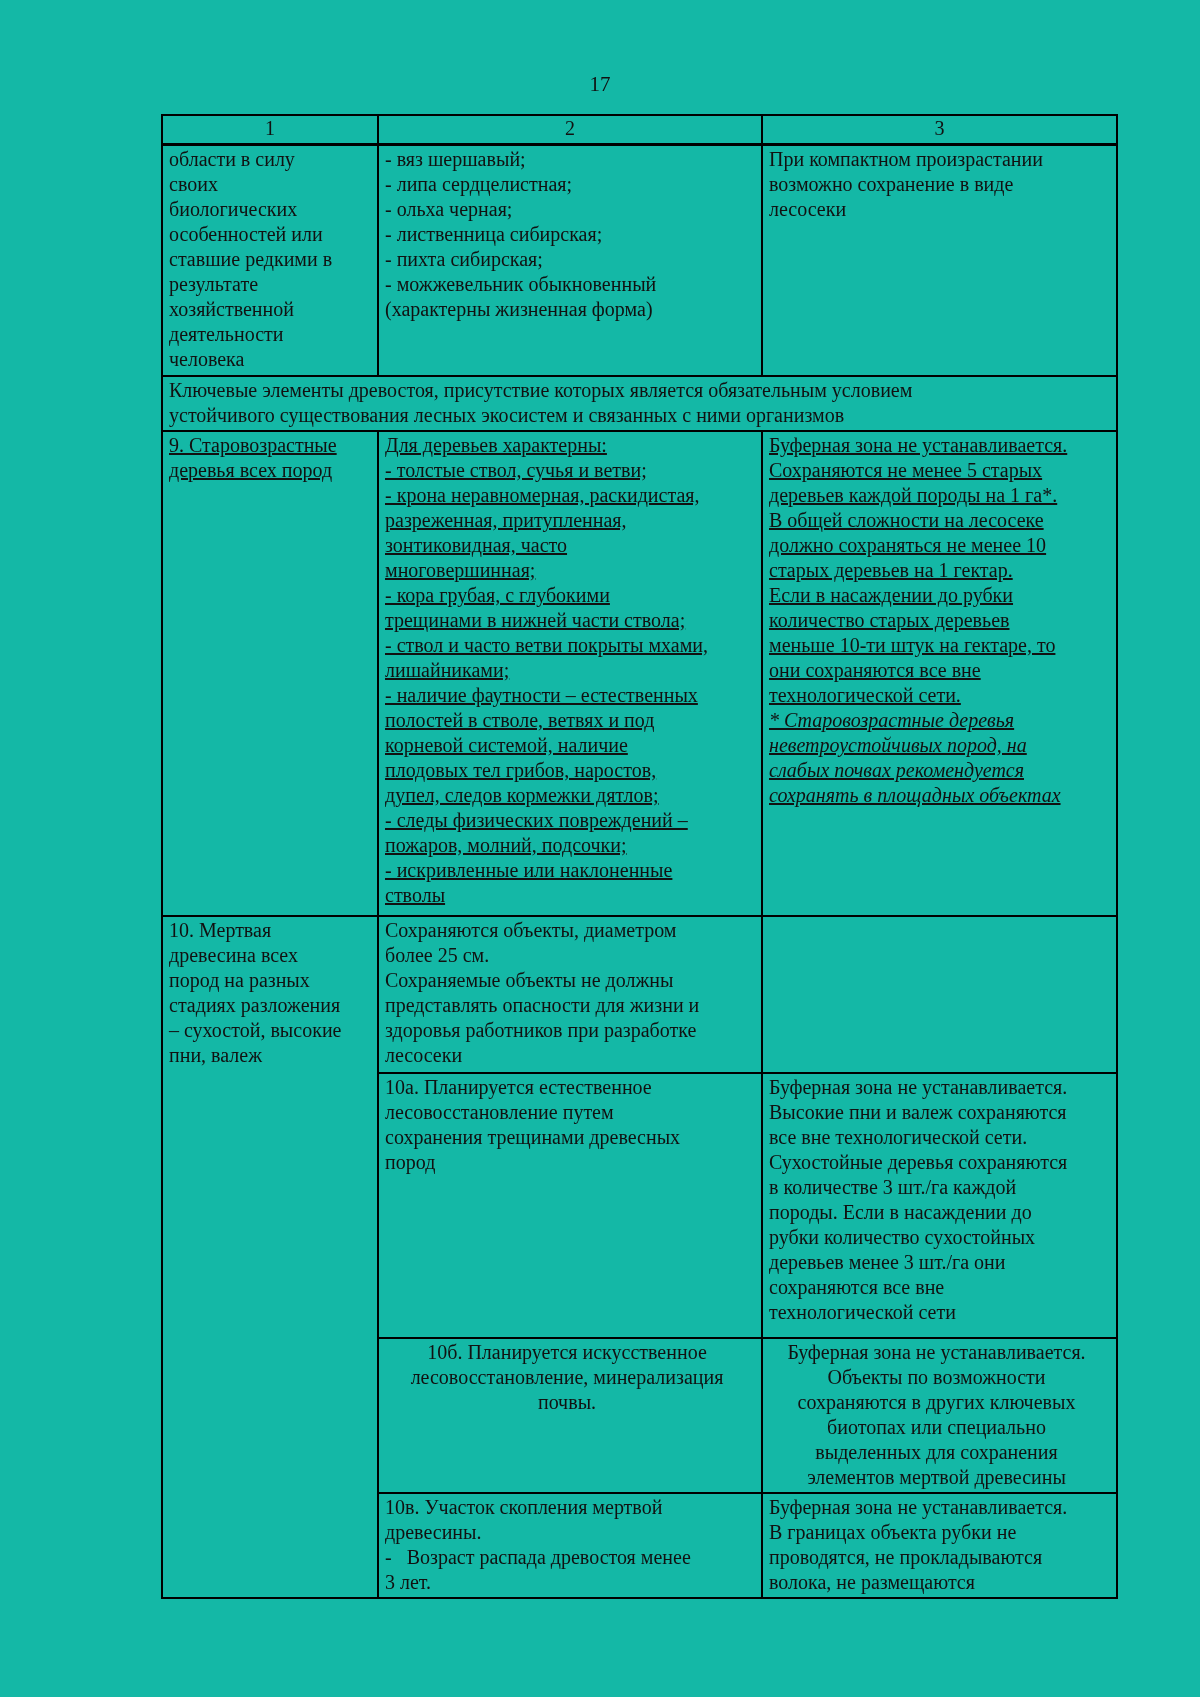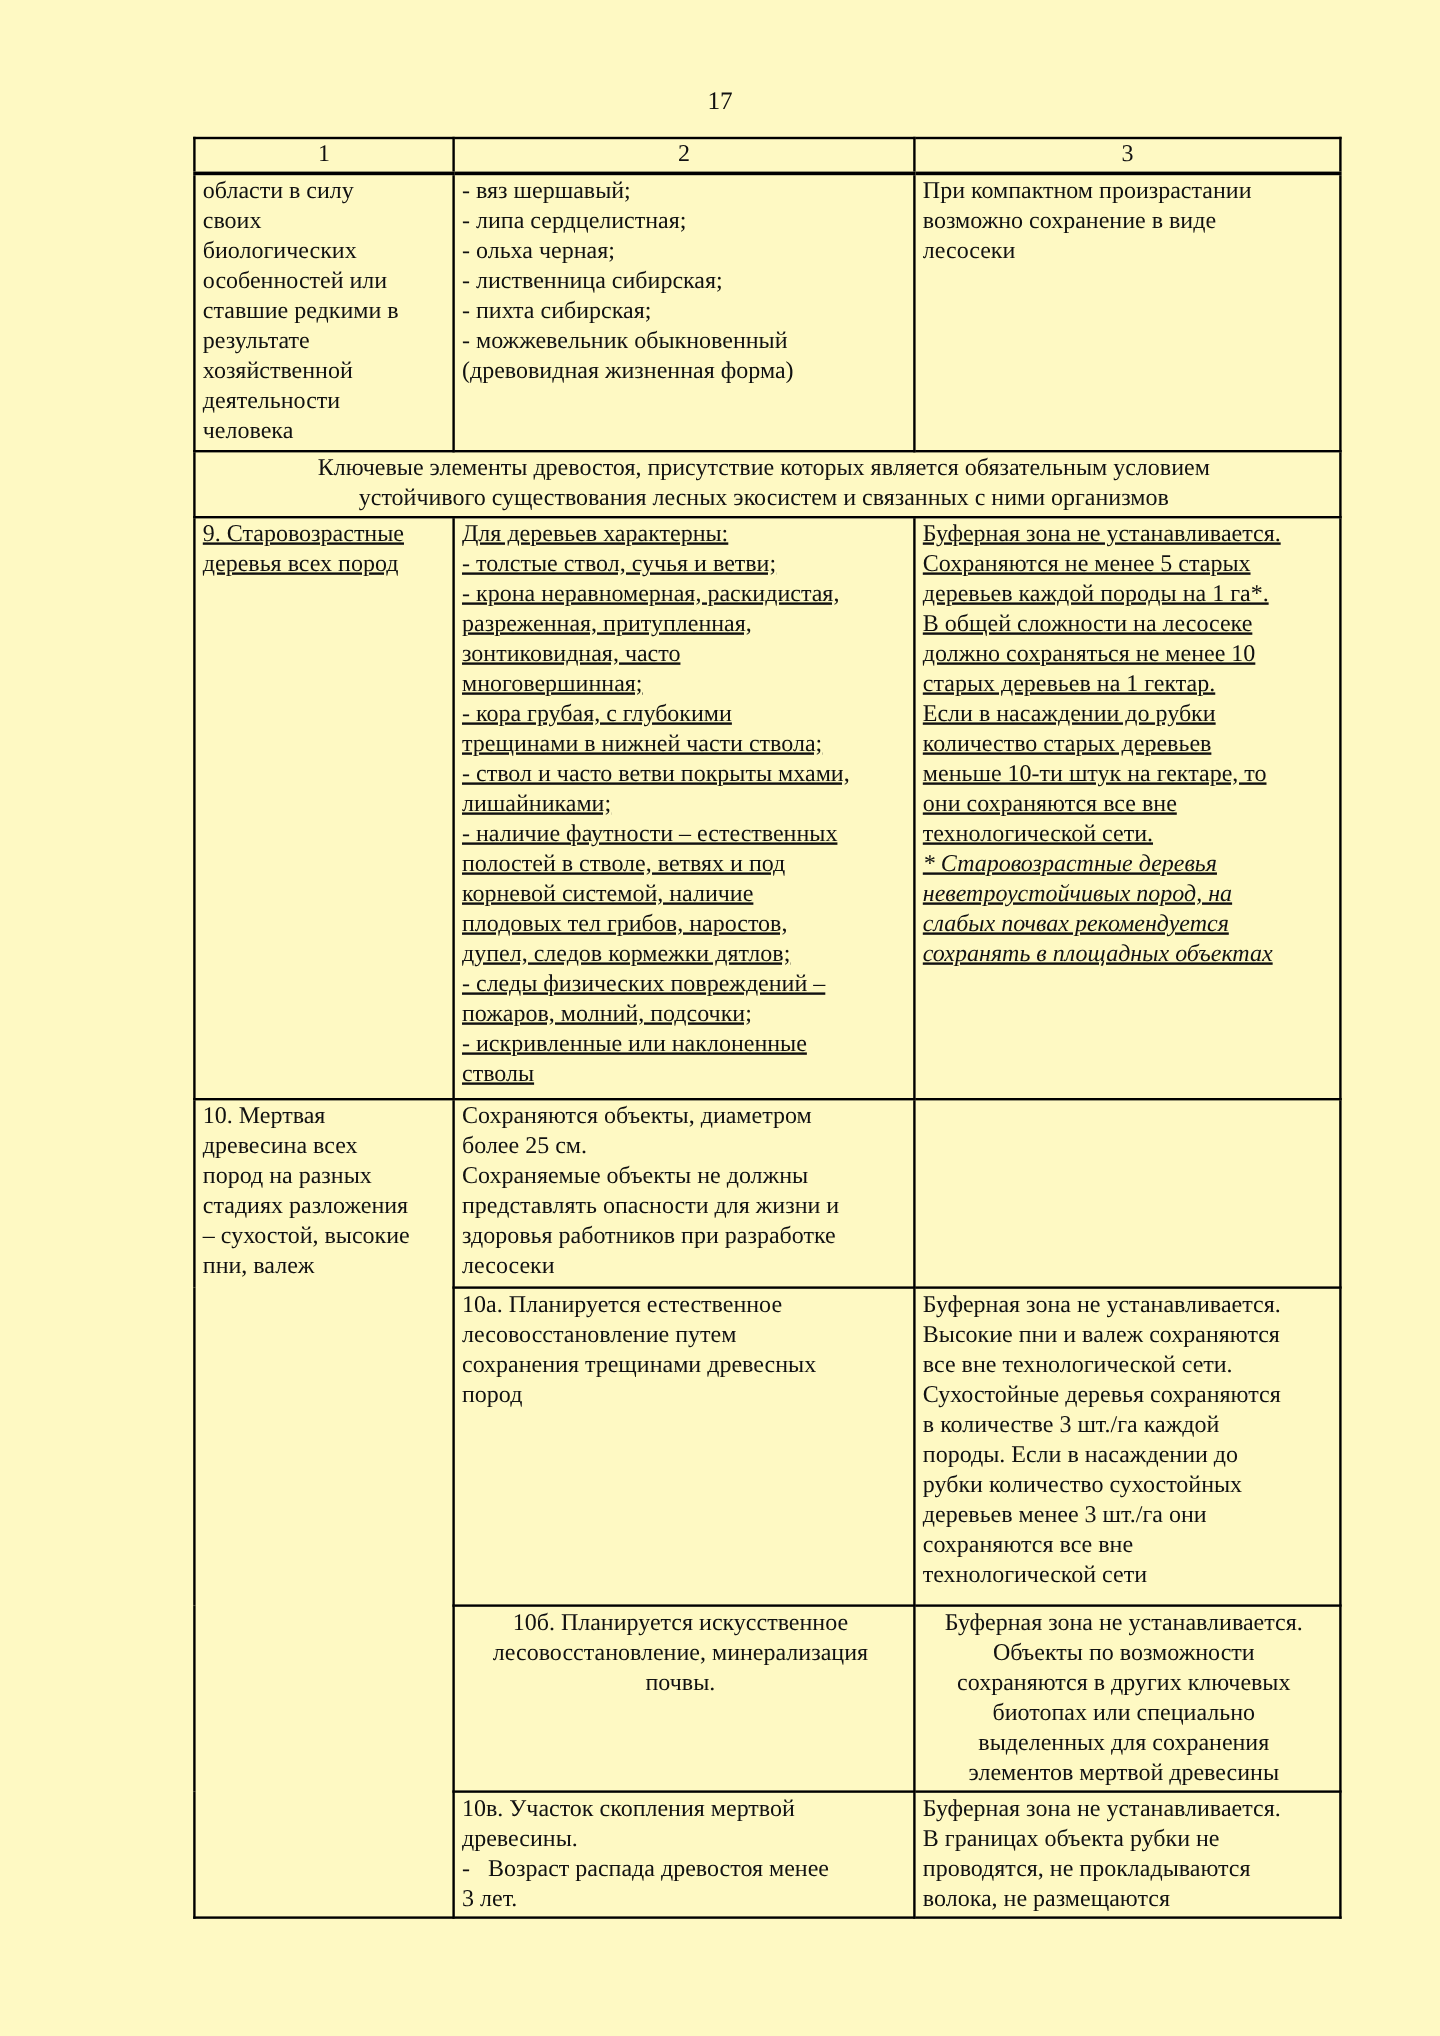--- a/index.html
+++ b/index.html
@@ -4,21 +4,21 @@
 <style>
   html, body {
     margin: 0;
     padding: 0;
     background: #ffffff;
   }
   .page {
     position: relative;
     width: 1200px;
     height: 1697px;
-    background: #fef9c3;
+    background: #14b8a6;
     font-family: "Liberation Serif", "DejaVu Serif", serif;
     color: #111111;
     overflow: hidden;
   }
   .page-number {
     position: absolute;
     top: 72px;
     left: 0;
     width: 1200px;
     text-align: center;
@@ -43,21 +43,21 @@
     overflow: hidden;
   }
   td.hdr {
     text-align: center;
     vertical-align: middle;
     height: 27px;
     border-bottom-width: 3px !important;
     padding: 0 !important;
   }
   td.mid    { vertical-align: middle; }
-  td.center { text-align: center; }
+  td.center { }
   .italic   { font-style: italic; }
   tr.r-cont   td { height: 226px; }
   tr.r-sect   td { height: 48px; vertical-align: middle; }
   tr.r-9      td { height: 480px; text-decoration: underline; }
   tr.r-10i    td { height: 152px; }
   tr.r-10a    td { height: 260px; }
   tr.r-10b    td { height: 150px; text-align: center; }
   tr.r-10c    td { height: 100px; }
 </style>
 </head>
@@ -90,21 +90,21 @@
 результате
 хозяйственной
 деятельности
 человека</td>
       <td>- вяз шершавый;
 - липа сердцелистная;
 - ольха черная;
 - лиственница сибирская;
 - пихта сибирская;
 - можжевельник обыкновенный
-(древовидная жизненная форма)</td>
+(характерны жизненная форма)</td>
       <td>При компактном произрастании
 возможно сохранение в виде
 лесосеки</td>
     </tr>
 
     <tr class="r-sect">
       <td class="center" colspan="3">Ключевые элементы древостоя, присутствие которых является обязательным условием
 устойчивого существования лесных экосистем и связанных с ними организмов</td>
     </tr>
 

